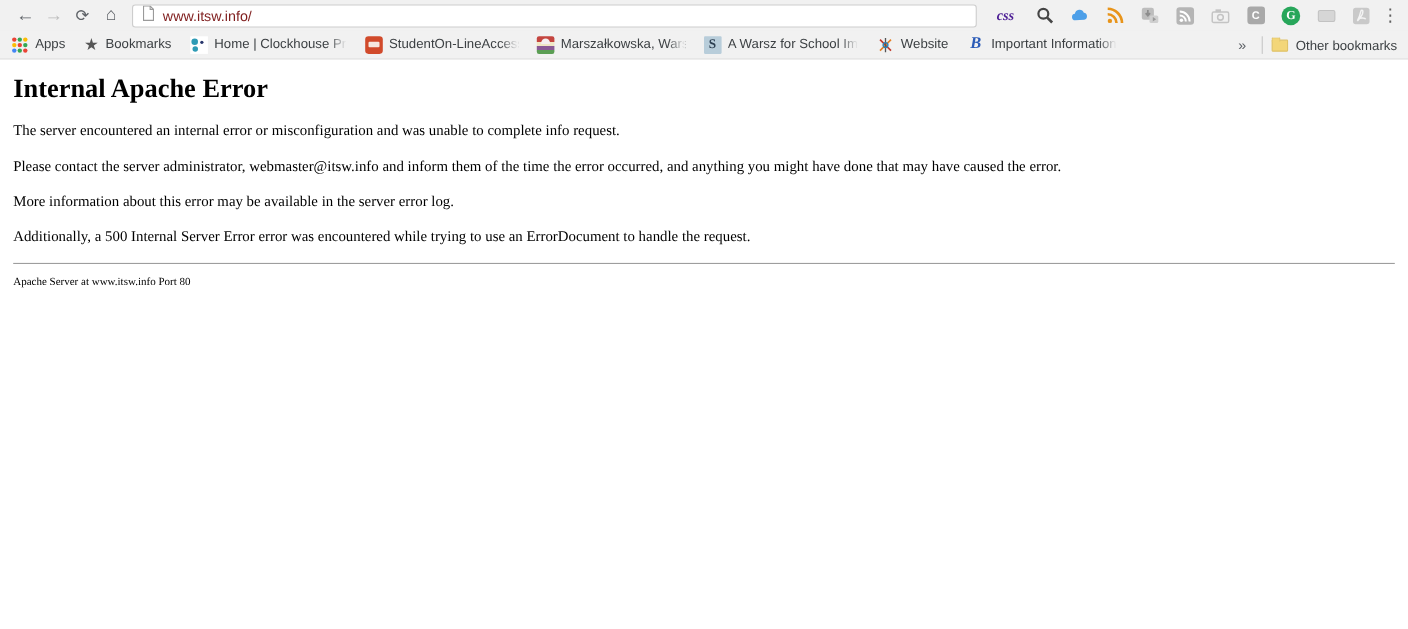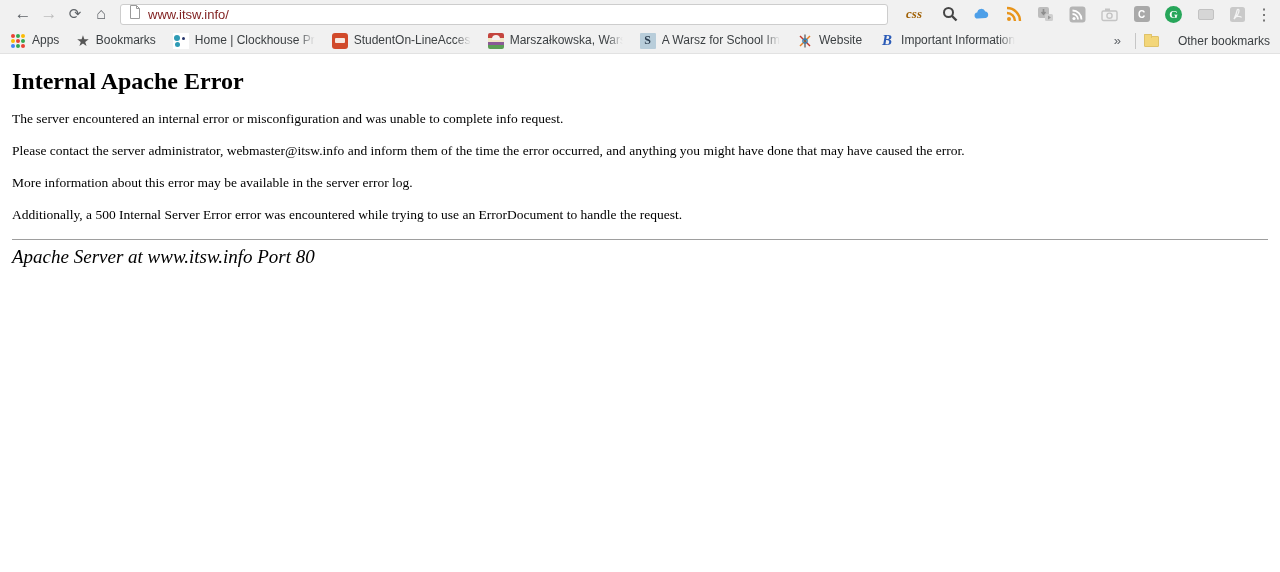--- a/index.html
+++ b/index.html
@@ -23,21 +23,21 @@
     flex: 0 0 auto; width: 768px; height: 21px; margin-left: 6px;
     background: #ffffff; border: 1px solid #cdcdcd; border-radius: 3px;
     display: flex; align-items: center; padding: 0 8px; gap: 7px;
   }
   .omnibox .url { font-size: 13px; color: #7f1d1d; white-space: nowrap; }
 
   .ext-row {
     display: flex; align-items: center; margin-left: 14px; gap: 15px; flex: 0 0 auto;
   }
   .ext { width: 17px; height: 17px; display: flex; align-items: center; justify-content: center; cursor: pointer; flex: 0 0 auto; }
-  .ext-css { font-family: "Liberation Serif", serif; font-style: italic; font-weight: bold; font-size: 13px; color: #a16207; width: 24px; }
+  .ext-css { font-family: "Liberation Serif", serif; font-style: italic; font-weight: bold; font-size: 13px; color: #4c1d95; width: 24px; }
   .gray-badge { width: 16px; height: 16px; border-radius: 3px; background: #a9a9a9; color: #ffffff;
     font-size: 10px; font-weight: bold; display: flex; align-items: center; justify-content: center; }
   .grammarly { width: 17px; height: 17px; border-radius: 50%; background: #27a65a; color: #ffffff;
     font-size: 11px; font-weight: bold; display: flex; align-items: center; justify-content: center;
     font-family: "Liberation Serif", serif; }
   .idm-faded { width: 16px; height: 11px; border-radius: 2px; background: #d6d6d6; border: 1px solid #c2c2c2; }
   .menu-dots { width: 20px; height: 26px; display: flex; align-items: center; justify-content: center;
     font-size: 16px; color: #616161; margin-left: 8px; cursor: pointer; }
 
   
@@ -71,31 +71,31 @@
   .fav-marsz::after { content: ""; position: absolute; left: 4px; top: 2px; width: 8px; height: 5px; border-radius: 4px 4px 0 0; background: #f5f0f0; }
 
   .fav-s { background: #b8cdda; color: #2c3e50; font-family: "Liberation Serif", serif;
     font-size: 12px; font-weight: bold; display: flex; align-items: center; justify-content: center; border-radius: 1px; }
 
   .fav-b { color: #2b5bb7; font-family: "Liberation Serif", serif; font-style: italic;
     font-weight: bold; font-size: 15px; display: flex; align-items: center; justify-content: center; }
 
   .overflow-chevron { margin-left: auto; font-size: 13px; color: #5f6368; cursor: pointer; padding: 0 6px; }
   .bm-divider { width: 1px; height: 16px; background: #c6c6c6; margin: 0 8px; }
-  .other-bookmarks { display: flex; align-items: center; gap: 19px; cursor: pointer; }
+  .other-bookmarks { display: flex; align-items: center; gap: 7px; cursor: pointer; }
   .folder-icon { width: 15px; height: 11px; background: #f3d679; border: 1px solid #dfc269; border-radius: 1px; position: relative; margin-top: 2px; }
   .folder-icon::before { content: ""; position: absolute; left: -1px; top: -3px; width: 6px; height: 3px;
     background: #f3d679; border: 1px solid #dfc269; border-bottom: none; border-radius: 1px 1px 0 0; }
 
   
   .content { padding: 0 12px; font-family: "Liberation Serif", serif; color: #000000; }
   .content h1 { font-size: 24px; font-weight: bold; margin: 14px 0 12px 0; }
   .content p { font-size: 13.5px; margin: 16px 0; line-height: 16px; }
   .content hr { border: none; border-top: 1px solid #9e9e9e; margin: 15px 0 9px 0; }
-  .content .signature { font-size: 19px; font-style: italic; line-height: 16px; }
+  .content .signature { font-size: 10px; line-height: 16px; }
 </style>
 </head>
 <body>
 
 <div class="chrome">
 
   <div class="toolbar">
     <div class="nav-btn">←</div>
     <div class="nav-btn disabled">→</div>
     <div class="nav-btn reload">⟳</div>

